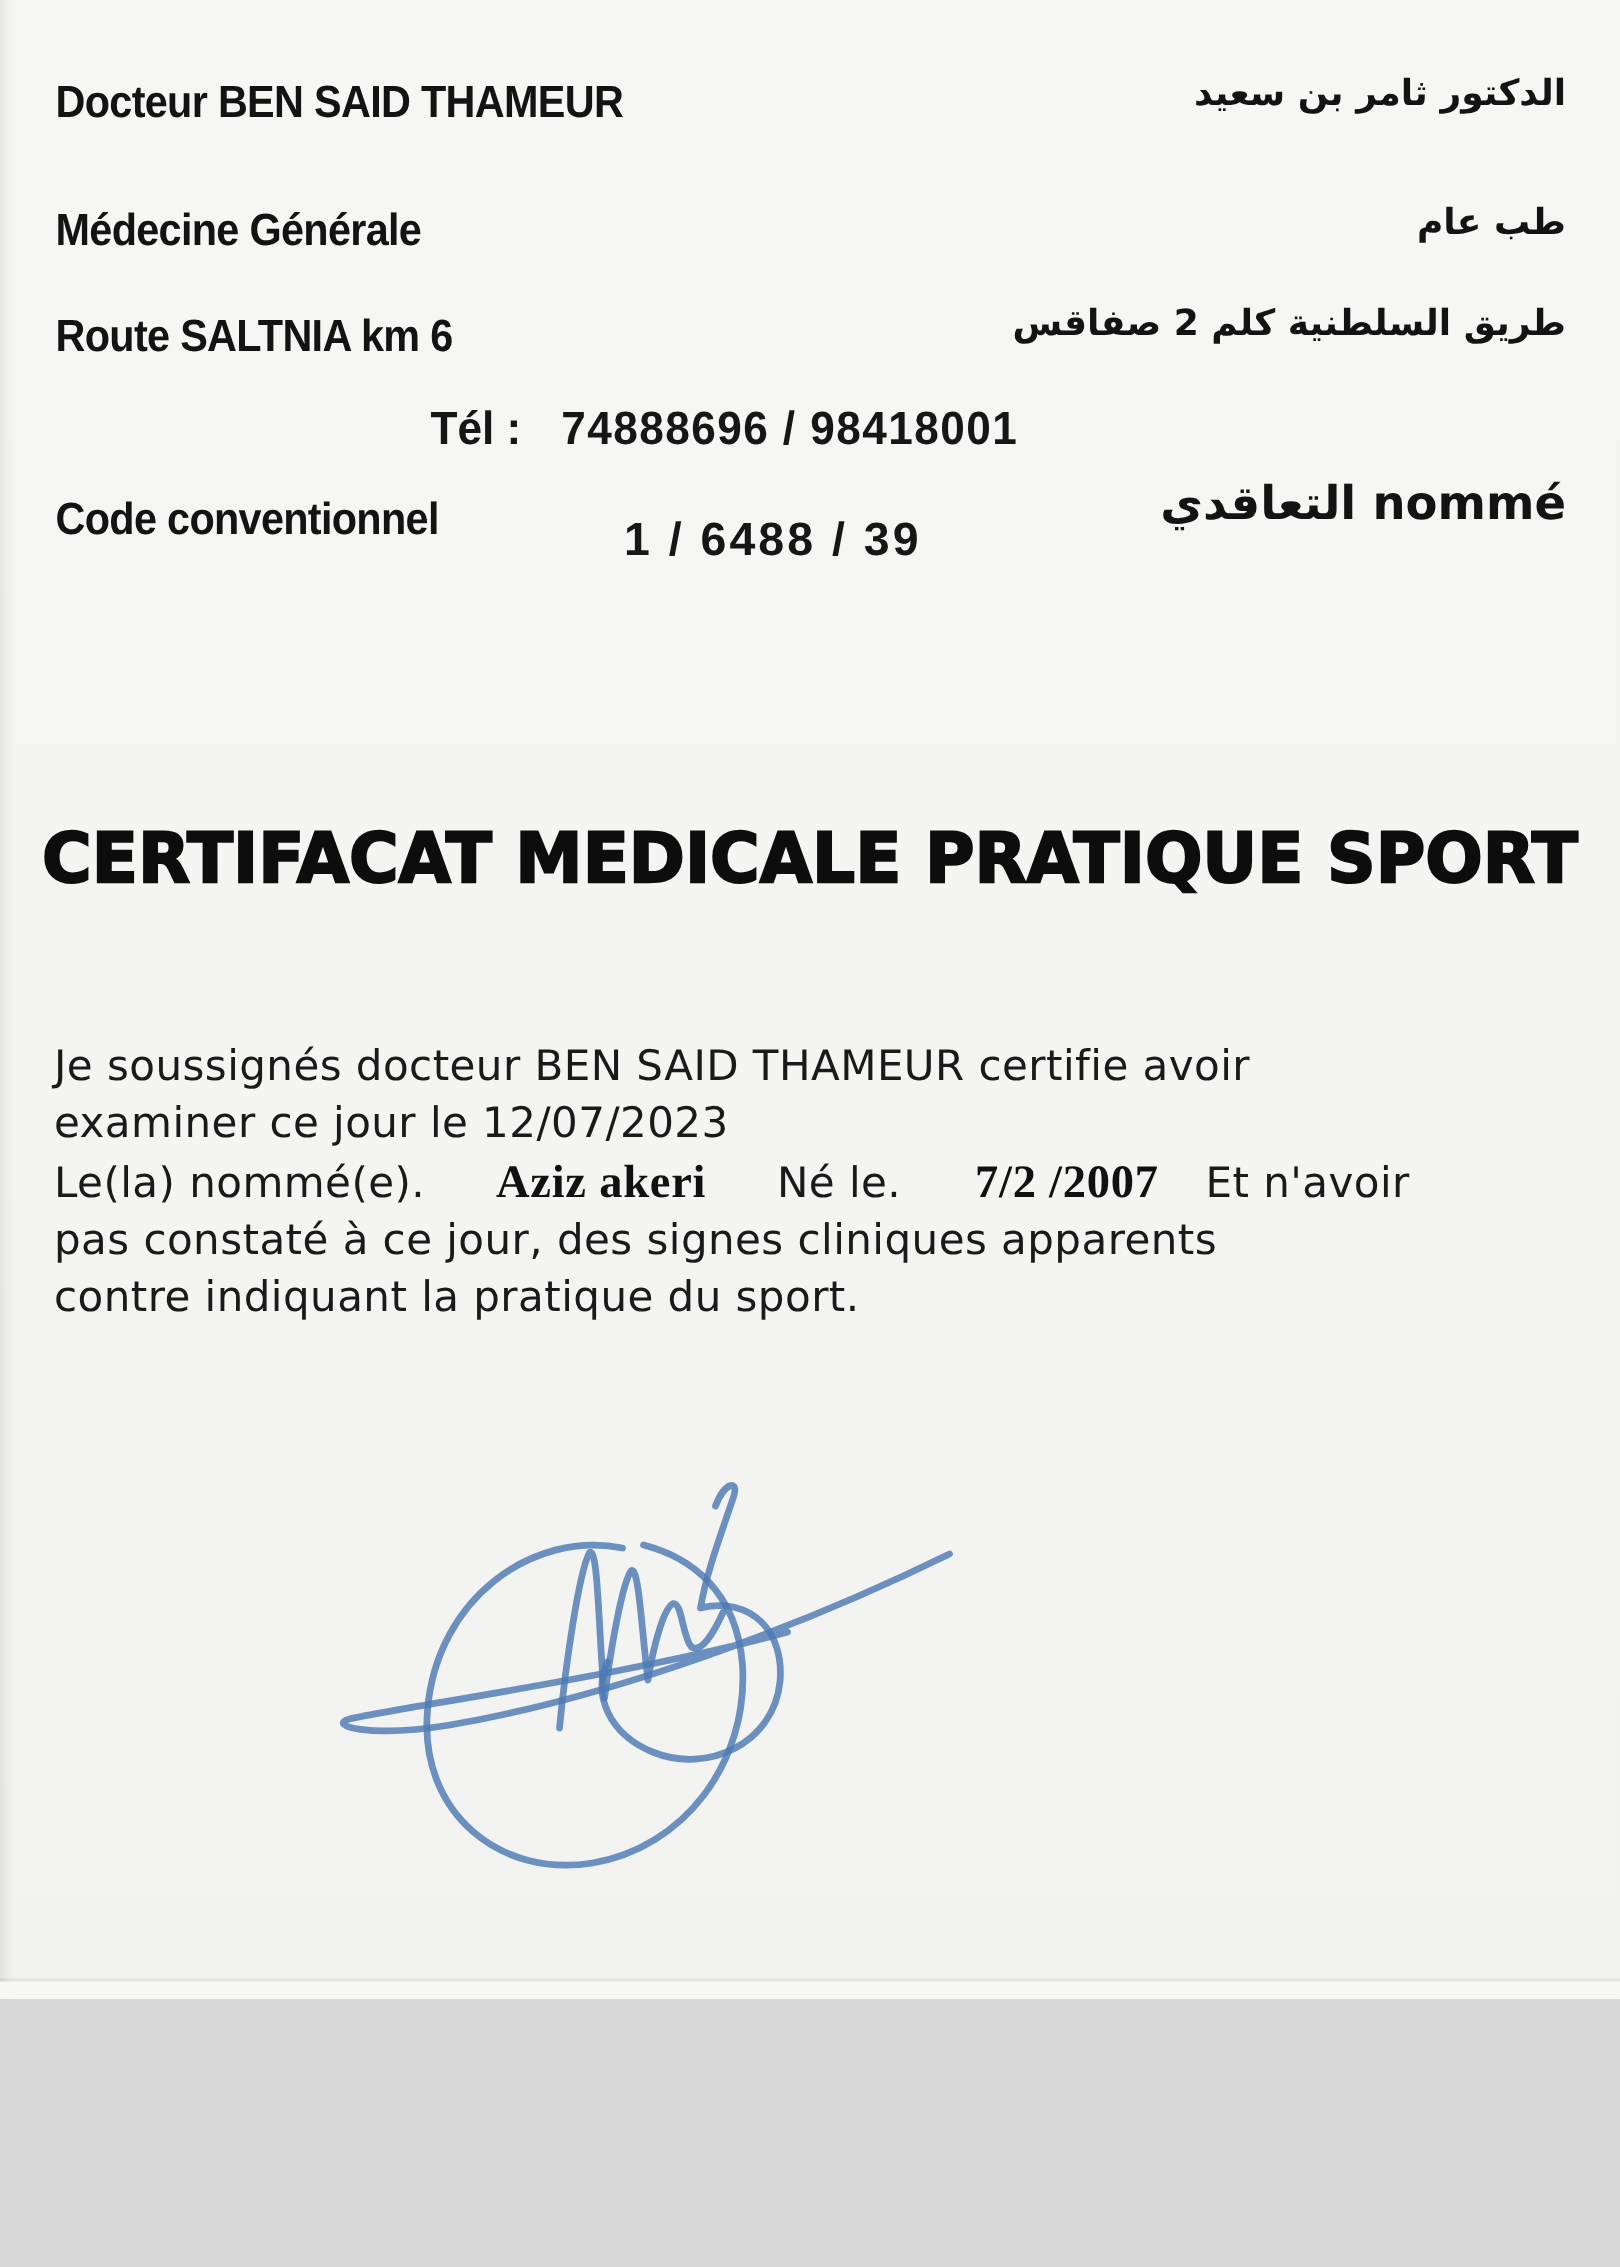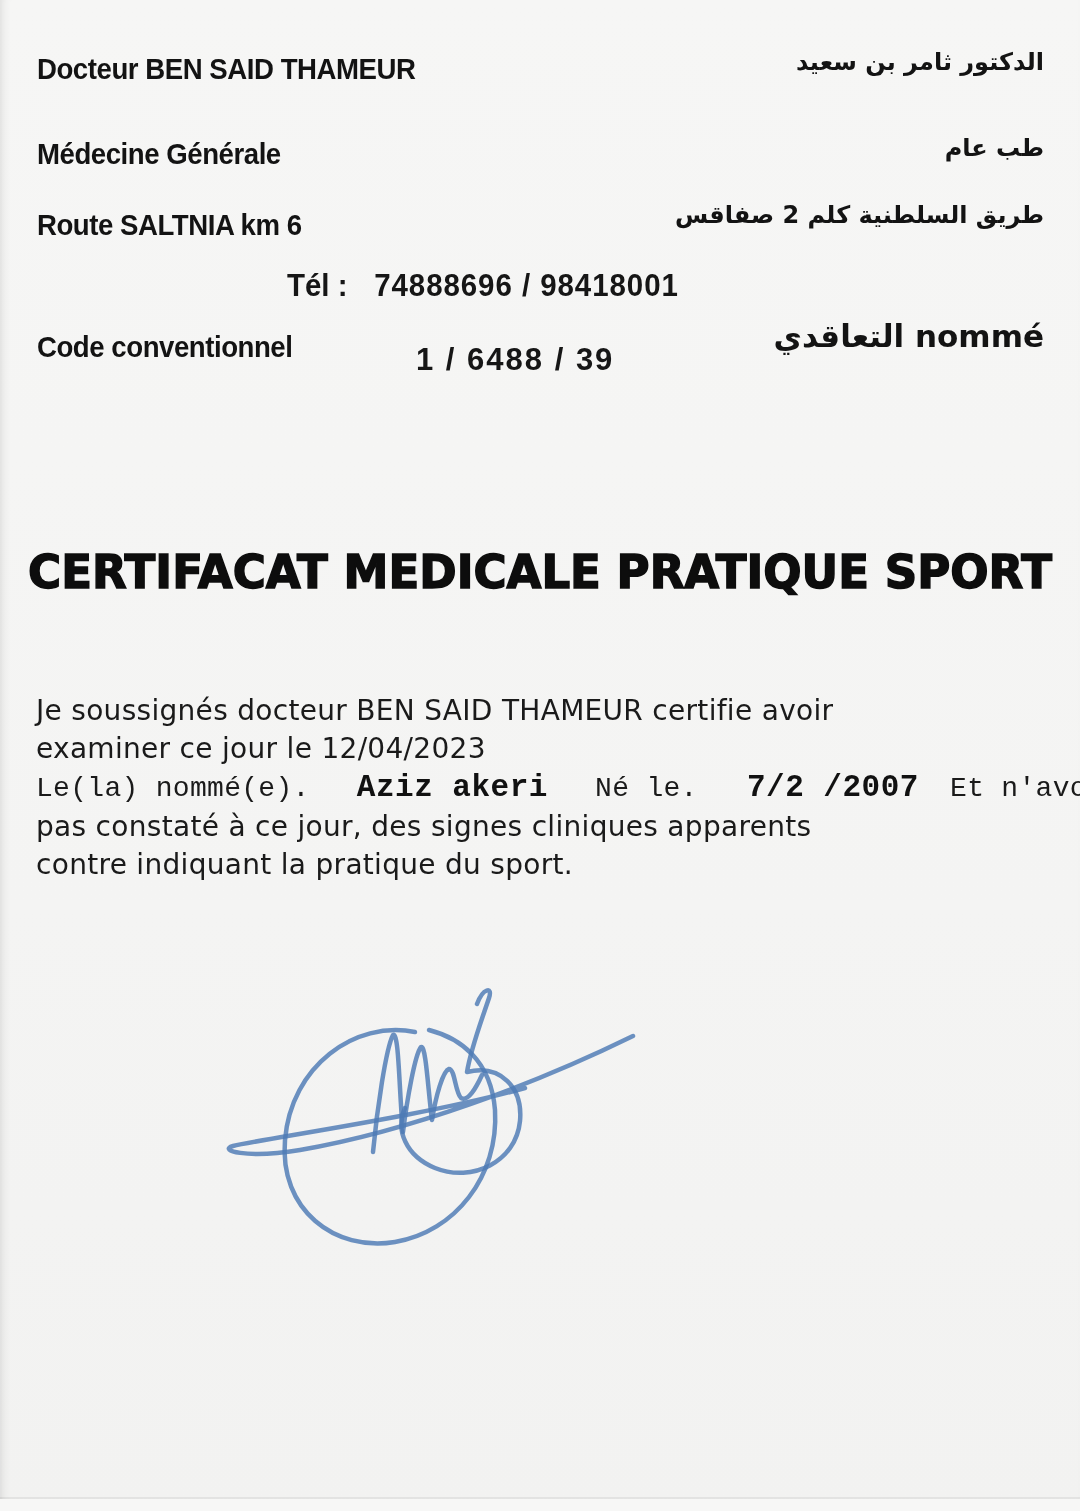--- a/index.html
+++ b/index.html
@@ -3,21 +3,21 @@
 <meta charset="utf-8">
 <style>
   html, body {
     margin: 0;
     padding: 0;
     background: #d8d8d8;
   }
   .page {
     position: relative;
     width: 1080px;
-    height: 1511px;
+    height: 1333px;
     margin: 0 auto;
     background: linear-gradient(180deg, #f6f6f5 0%, #f4f4f3 60%, #f2f2f1 100%);
     overflow: hidden;
     box-shadow: inset 10px 0 10px -8px rgba(0,0,0,0.10),
                 inset 0 -8px 8px -6px rgba(0,0,0,0.12);
     font-family: "Liberation Sans", sans-serif;
     color: #161616;
   }
   .abs { position: absolute; }
 
@@ -79,21 +79,21 @@
     letter-spacing: 0.3px;
     white-space: nowrap;
   }
   .filled-serif {
     font-family: "Liberation Serif", serif;
     font-weight: 700;
     font-size: 31px;
     letter-spacing: 0.5px;
     color: #111;
   }
-  .line3 span { display: inline-block; font-family: Liberation Mono, monospace; }
+  .line3 span { display: inline-block; }
 
   .bottom-edge {
     left: 0; right: 0; bottom: 12px;
     height: 2px;
     background: rgba(0,0,0,0.06);
   }
   .bottom-strip {
     left: 0; right: 0; bottom: 0;
     height: 12px;
     background: #f7f7f6;
@@ -117,21 +117,21 @@
     <span>Tél :</span><span class="nums">74888696 / 98418001</span>
   </div>
 
   <div class="abs fr-head" style="left:37px; top:330px;">Code conventionnel</div>
   <div class="abs code-value" style="left:416px; top:342px;">1 / 6488 / 39</div>
   <div class="abs ar-head" style="right:36px; top:318px; font-size:31px;">nommé التعاقدي</div>
 
   <div class="abs doc-title">CERTIFACAT MEDICALE PRATIQUE SPORT</div>
 
   <div class="abs body-text" style="left:36px; top:694px;">Je soussignés docteur BEN SAID THAMEUR certifie avoir</div>
-  <div class="abs body-text" style="left:36px; top:732px;">examiner ce jour le 12/04/2023</div>
+  <div class="abs body-text" style="left:36px; top:732px;">examiner ce jour le 12/07/2023</div>
 
   <div class="abs body-text line3" style="left:36px; top:770px;">
     <span>Le(la) nommé(e).</span>
     <span class="filled-serif" style="margin-left:38px;">Aziz akeri</span>
     <span style="margin-left:38px;">Né le.</span>
     <span class="filled-serif" style="margin-left:40px;">7/2  /2007</span>
     <span style="margin-left:22px;">Et n'avoir</span>
   </div>
 
   <div class="abs body-text" style="left:36px; top:810px;">pas constaté à ce jour, des signes cliniques apparents</div>

